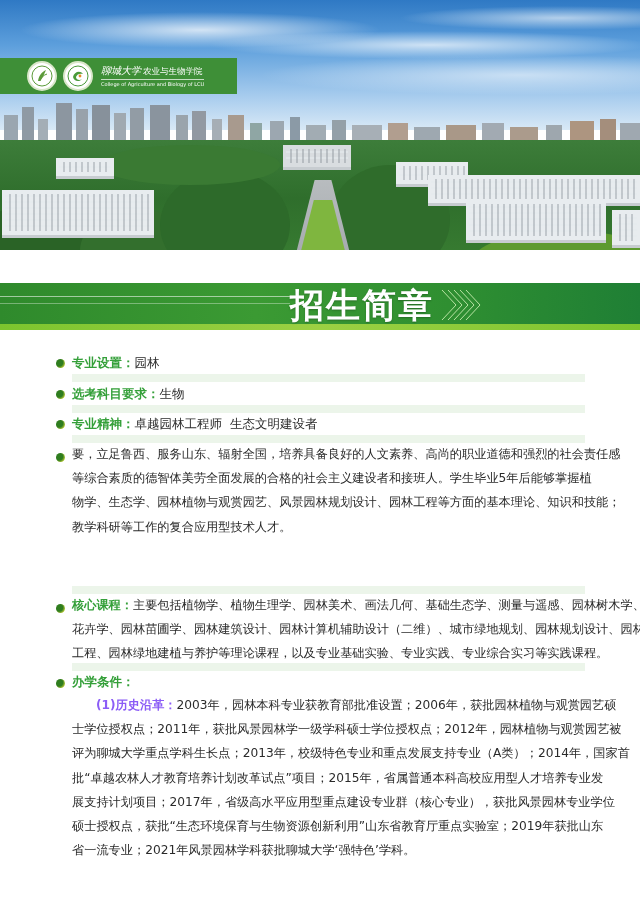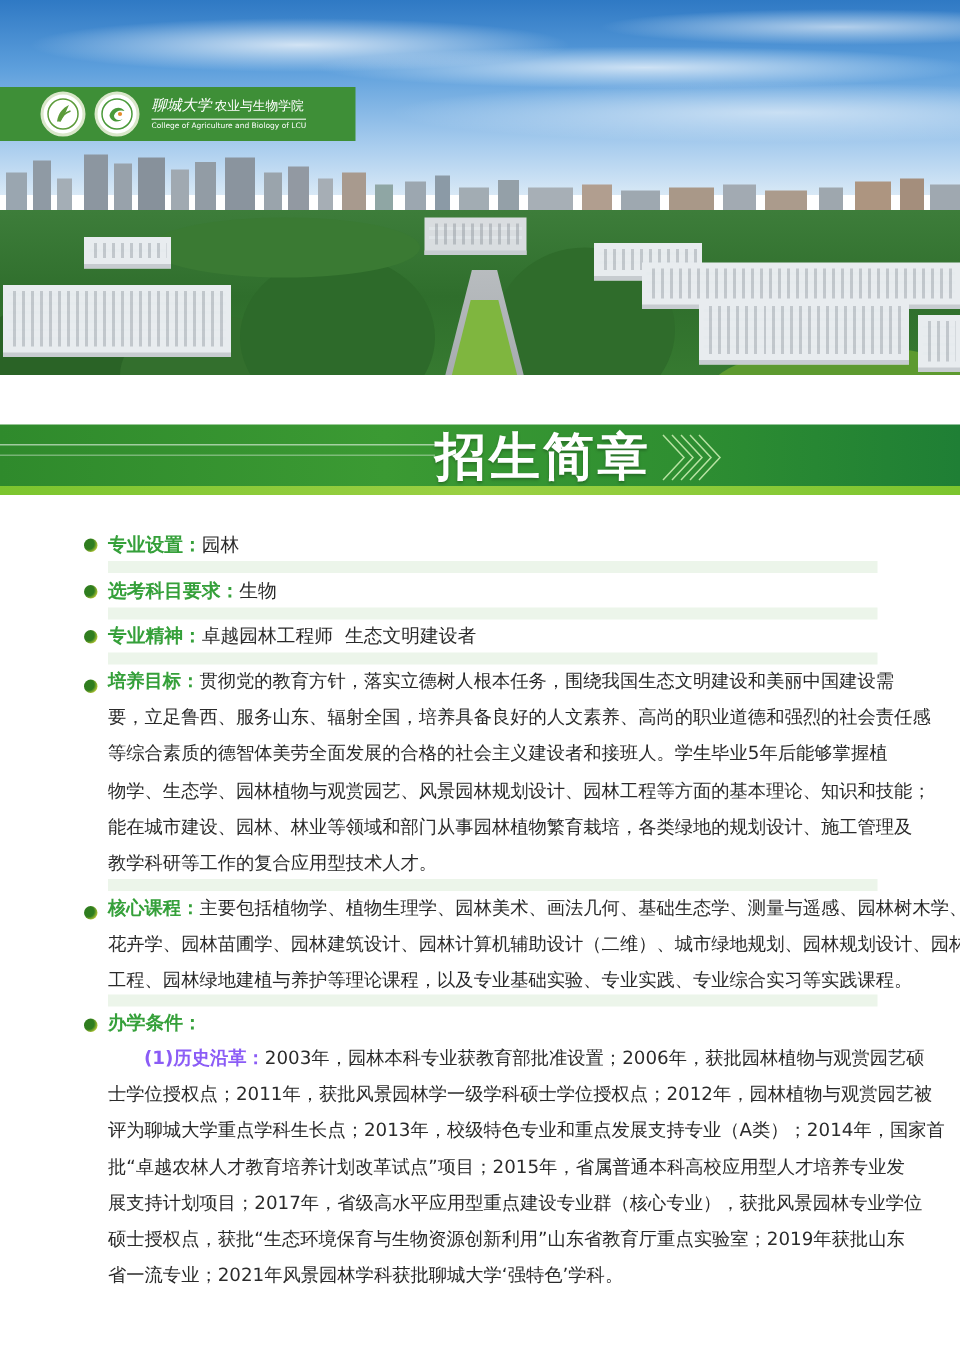--- a/index.html
+++ b/index.html
@@ -209,25 +209,23 @@
   <div class="item" style="top:74px">
     <div class="dot" style="top:6px"></div>
     <div class="head"><span class="lbl">专业精神：</span><span class="val" style="white-space:pre">卓越园林工程师  生态文明建设者</span></div>
   </div>
   <div class="sep" style="top:95px"></div>
 
   <div class="item" style="top:105px">
     <div class="dot" style="top:8px"></div>
   </div>
   <div class="para" style="top:102px">
-    <span class="line"><span class="lbl">培养目标：</span><span>贯彻党的教育方针，落实立德树人根本任务，围绕我国生态文明建设和美丽中国建设需</span></span>
     <span class="line">要，立足鲁西、服务山东、辐射全国，培养具备良好的人文素养、高尚的职业道德和强烈的社会责任感</span>
     <span class="line">等综合素质的德智体美劳全面发展的合格的社会主义建设者和接班人。学生毕业5年后能够掌握植</span>
     <span class="line">物学、生态学、园林植物与观赏园艺、风景园林规划设计、园林工程等方面的基本理论、知识和技能；</span>
-    <span class="line">能在城市建设、园林、林业等领域和部门从事园林植物繁育栽培，各类绿地的规划设计、施工管理及</span>
     <span class="line">教学科研等工作的复合应用型技术人才。</span>
   </div>
   <div class="sep" style="top:246px"></div>
 
   <div class="item" style="top:256px">
     <div class="dot" style="top:8px"></div>
   </div>
   <div class="para" style="top:253px">
     <span class="line"><span class="lbl">核心课程：</span><span>主要包括植物学、植物生理学、园林美术、画法几何、基础生态学、测量与遥感、园林树木学、</span></span>
     <span class="line">花卉学、园林苗圃学、园林建筑设计、园林计算机辅助设计（二维）、城市绿地规划、园林规划设计、园林</span>

